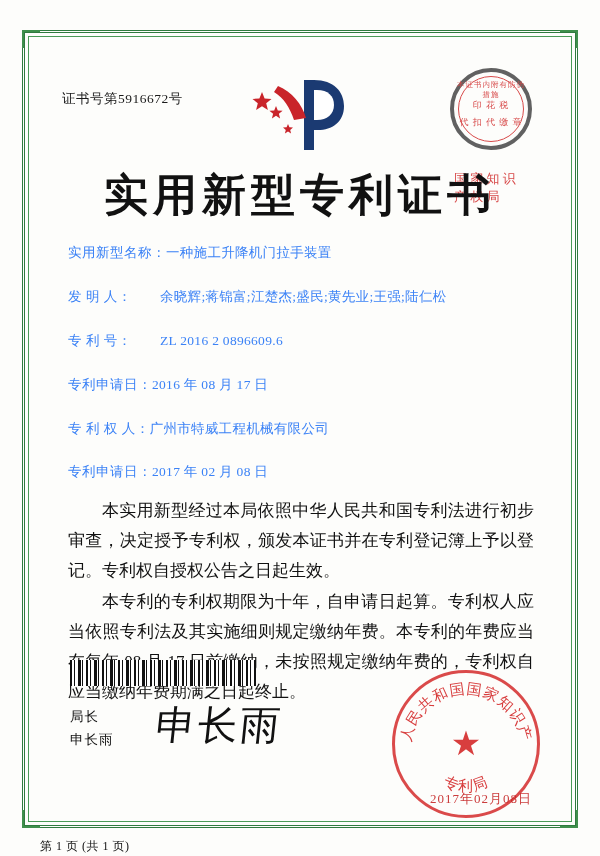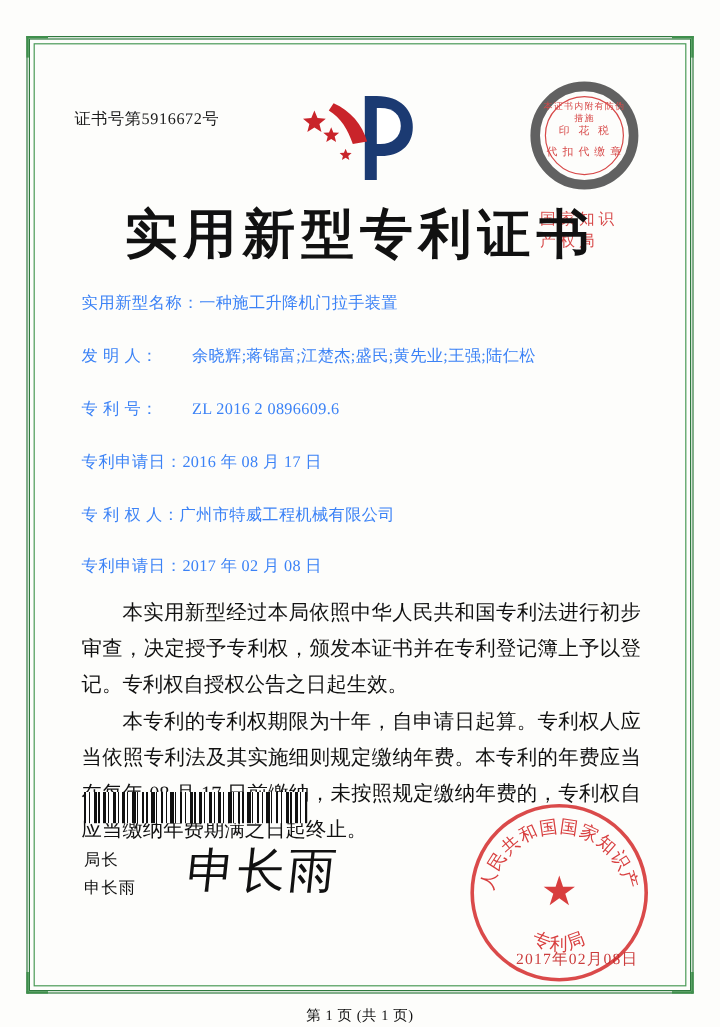--- a/index.html
+++ b/index.html
@@ -79,40 +79,40 @@
   }
   .logo svg { display: block; }
 
   
   .seal-tr {
     position: absolute;
     right: 28px;
     top: 20px;
     width: 74px;
     height: 74px;
-    border: 8px solid #404040;
+    border: 4px solid #404040;
     border-radius: 50%;
     color: #cf2222;
     opacity: .82;
   }
   .seal-tr .ring {
     position: absolute;
     left: 4px; top: 4px; right: 4px; bottom: 4px;
     border: 1px solid #cf2222;
     border-radius: 50%;
   }
   .seal-tr .t1, .seal-tr .t2, .seal-tr .t3 {
     position: absolute;
     width: 100%;
     text-align: center;
     font-size: 8.5px;
     letter-spacing: 1px;
   }
   .seal-tr .t1 { top: 8px; font-size: 7.5px; }
-  .seal-tr .t2 { top: 27px; font-size: 9px; font-family: Liberation Mono, monospace; }
+  .seal-tr .t2 { top: 27px; font-size: 9px; }
   .seal-tr .t3 { top: 44px; font-size: 9px; }
   .seal-tr .t4 {
     position: absolute;
     width: 100%;
     text-align: left;
     top: 58px;
     font-size: 13px;
     margin-top: 40px;
   }
 
@@ -255,21 +255,21 @@
     color: #c62828;
     letter-spacing: 1px;
     opacity: .9;
   }
 
   .page-no {
     position: absolute;
     left: 0;
     top: 790px;
     width: 520px;
-    text-align: center;
+    text-align: left;
     font-size: 12px;
     color: #111;
     letter-spacing: 0.5px;
   }
 </style>
 </head>
 <body>
 
 <div class="page">
 

